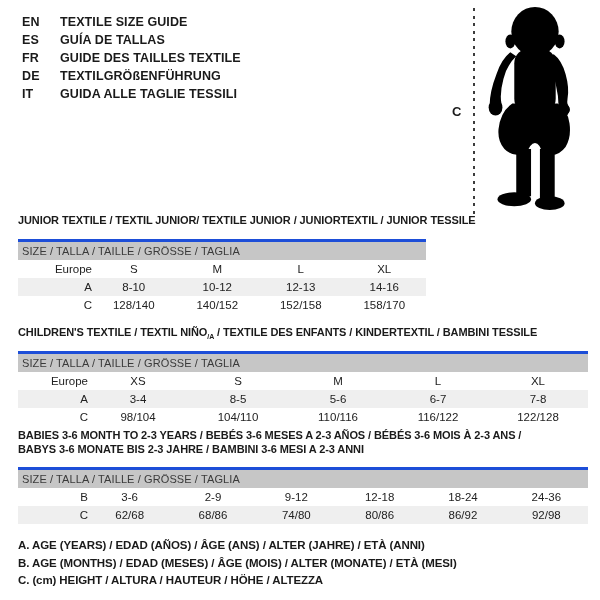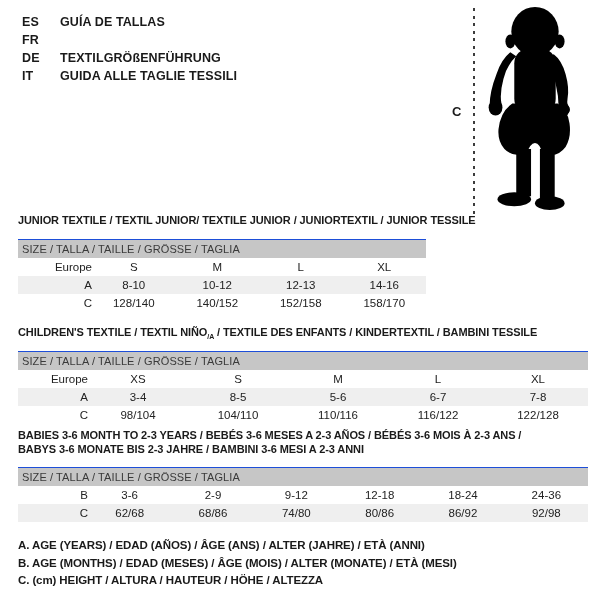--- a/index.html
+++ b/index.html
@@ -32,41 +32,46 @@
   
   table.size-table {
     position: absolute; left: 18px;
     border-collapse: collapse; table-layout: fixed;
     font-size: 11.5px; color: #222222;
   }
   table.size-table td { height: 18px; padding: 0; text-align: center; vertical-align: middle; }
   table.size-table td.lbl { text-align: right; padding-left: 3px; }
   td.size-bar {
     background: #c6c6c6;
-    border-top: 1px solid #1d4ed8;
+    border-top: 3px solid #1d4ed8;
     text-align: left !important; padding-left: 4px !important;
     font-size: 11px; color: #3a3a3a; letter-spacing: 0.1px;
   }
   tr.alt td { background: #efefef; }
   
   .notes { position: absolute; left: 18px; top: 537px; }
   .note-line { font-size: 11.5px; font-weight: bold; line-height: 17.5px; white-space: nowrap; letter-spacing: -0.1px; }
 </style>
 </head>
 <body>
 
 <div>
 
   <div class="lang-block">
     <div class="lang-row">
+      <span class="lang-code">EN</span>
+      <span>TEXTILE SIZE GUIDE</span>
+    </div>
+    <div class="lang-row">
       <span class="lang-code">ES</span>
       <span>GUÍA DE TALLAS</span>
     </div>
     <div class="lang-row">
       <span class="lang-code">FR</span>
+      <span>GUIDE DES TAILLES TEXTILE</span>
     </div>
     <div class="lang-row">
       <span class="lang-code">DE</span>
       <span>TEXTILGRÖßENFÜHRUNG</span>
     </div>
     <div class="lang-row">
       <span class="lang-code">IT</span>
       <span>GUIDA ALLE TAGLIE TESSILI</span>
     </div>
   </div>

